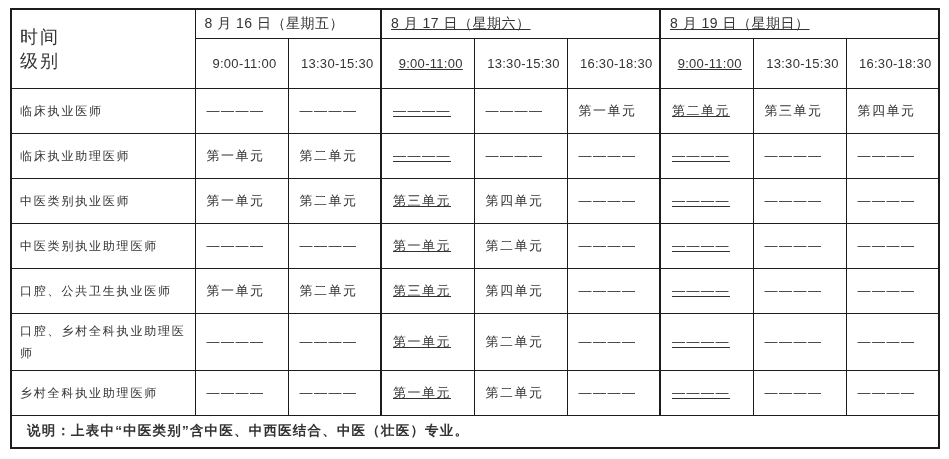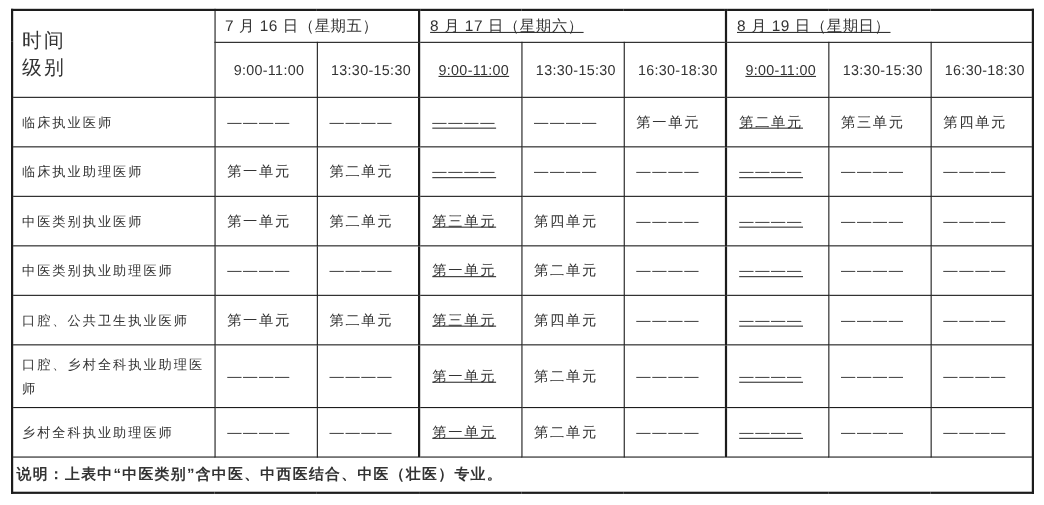--- a/index.html
+++ b/index.html
@@ -46,21 +46,21 @@
     height:45px;line-height:22px;
   }
   tbody td.cell{
     padding-left:11px;
     font-size:13px;letter-spacing:1.5px;
     height:45px;
     white-space:nowrap;
   }
   tfoot td.note{
     height:33px;
-    padding-left:3px;
+    padding-left:15px;
     font-weight:bold;
     font-size:13.5px;
     letter-spacing:1.2px;
   }
 </style>
 </head>
 <body>
 
 <div class="wrap">
   <table>
@@ -74,21 +74,21 @@
         <col>
         <col>
         <col>
     </colgroup>
     <thead>
       <tr class="group-row">
         <th rowspan="2" class="corner">
           <div>时间</div>
           <div>级别</div>
         </th>
-        <th colspan="2" class="date-header">7 月 16 日（星期五）</th>
+        <th colspan="2" class="date-header">8 月 16 日（星期五）</th>
         <th colspan="3" class="date-header grp">8 月 17 日（星期六）</th>
         <th colspan="3" class="date-header grp">8 月 19 日（星期日）</th>
       </tr>
       <tr class="slot-row">
         <th class="slot">9:00-11:00</th>
         <th class="slot">13:30-15:30</th>
         <th class="slot grp">9:00-11:00</th>
         <th class="slot">13:30-15:30</th>
         <th class="slot">16:30-18:30</th>
         <th class="slot grp">9:00-11:00</th>

